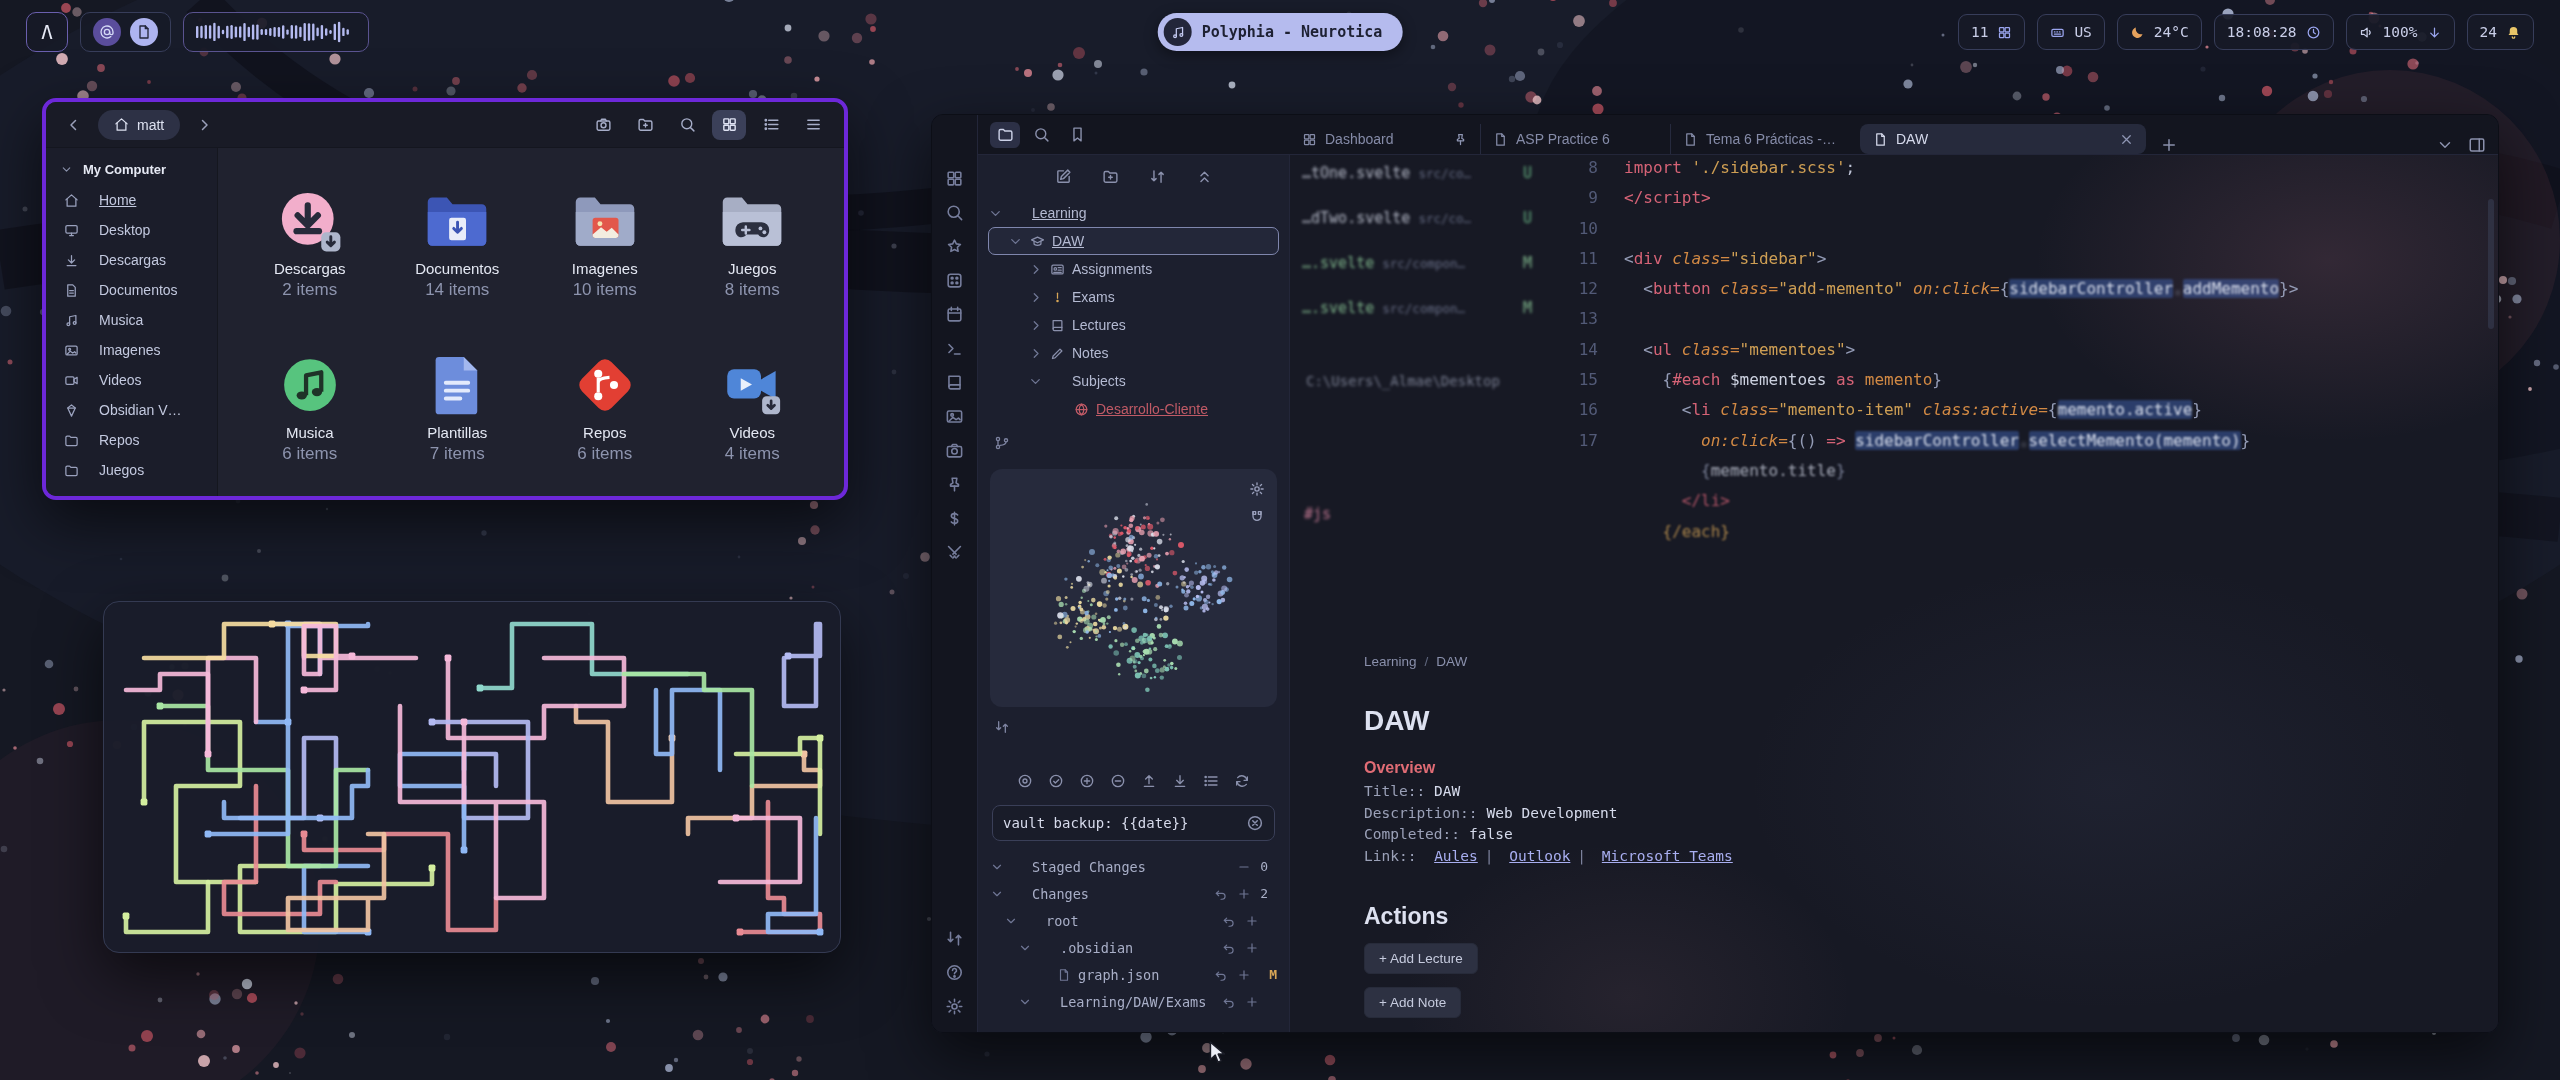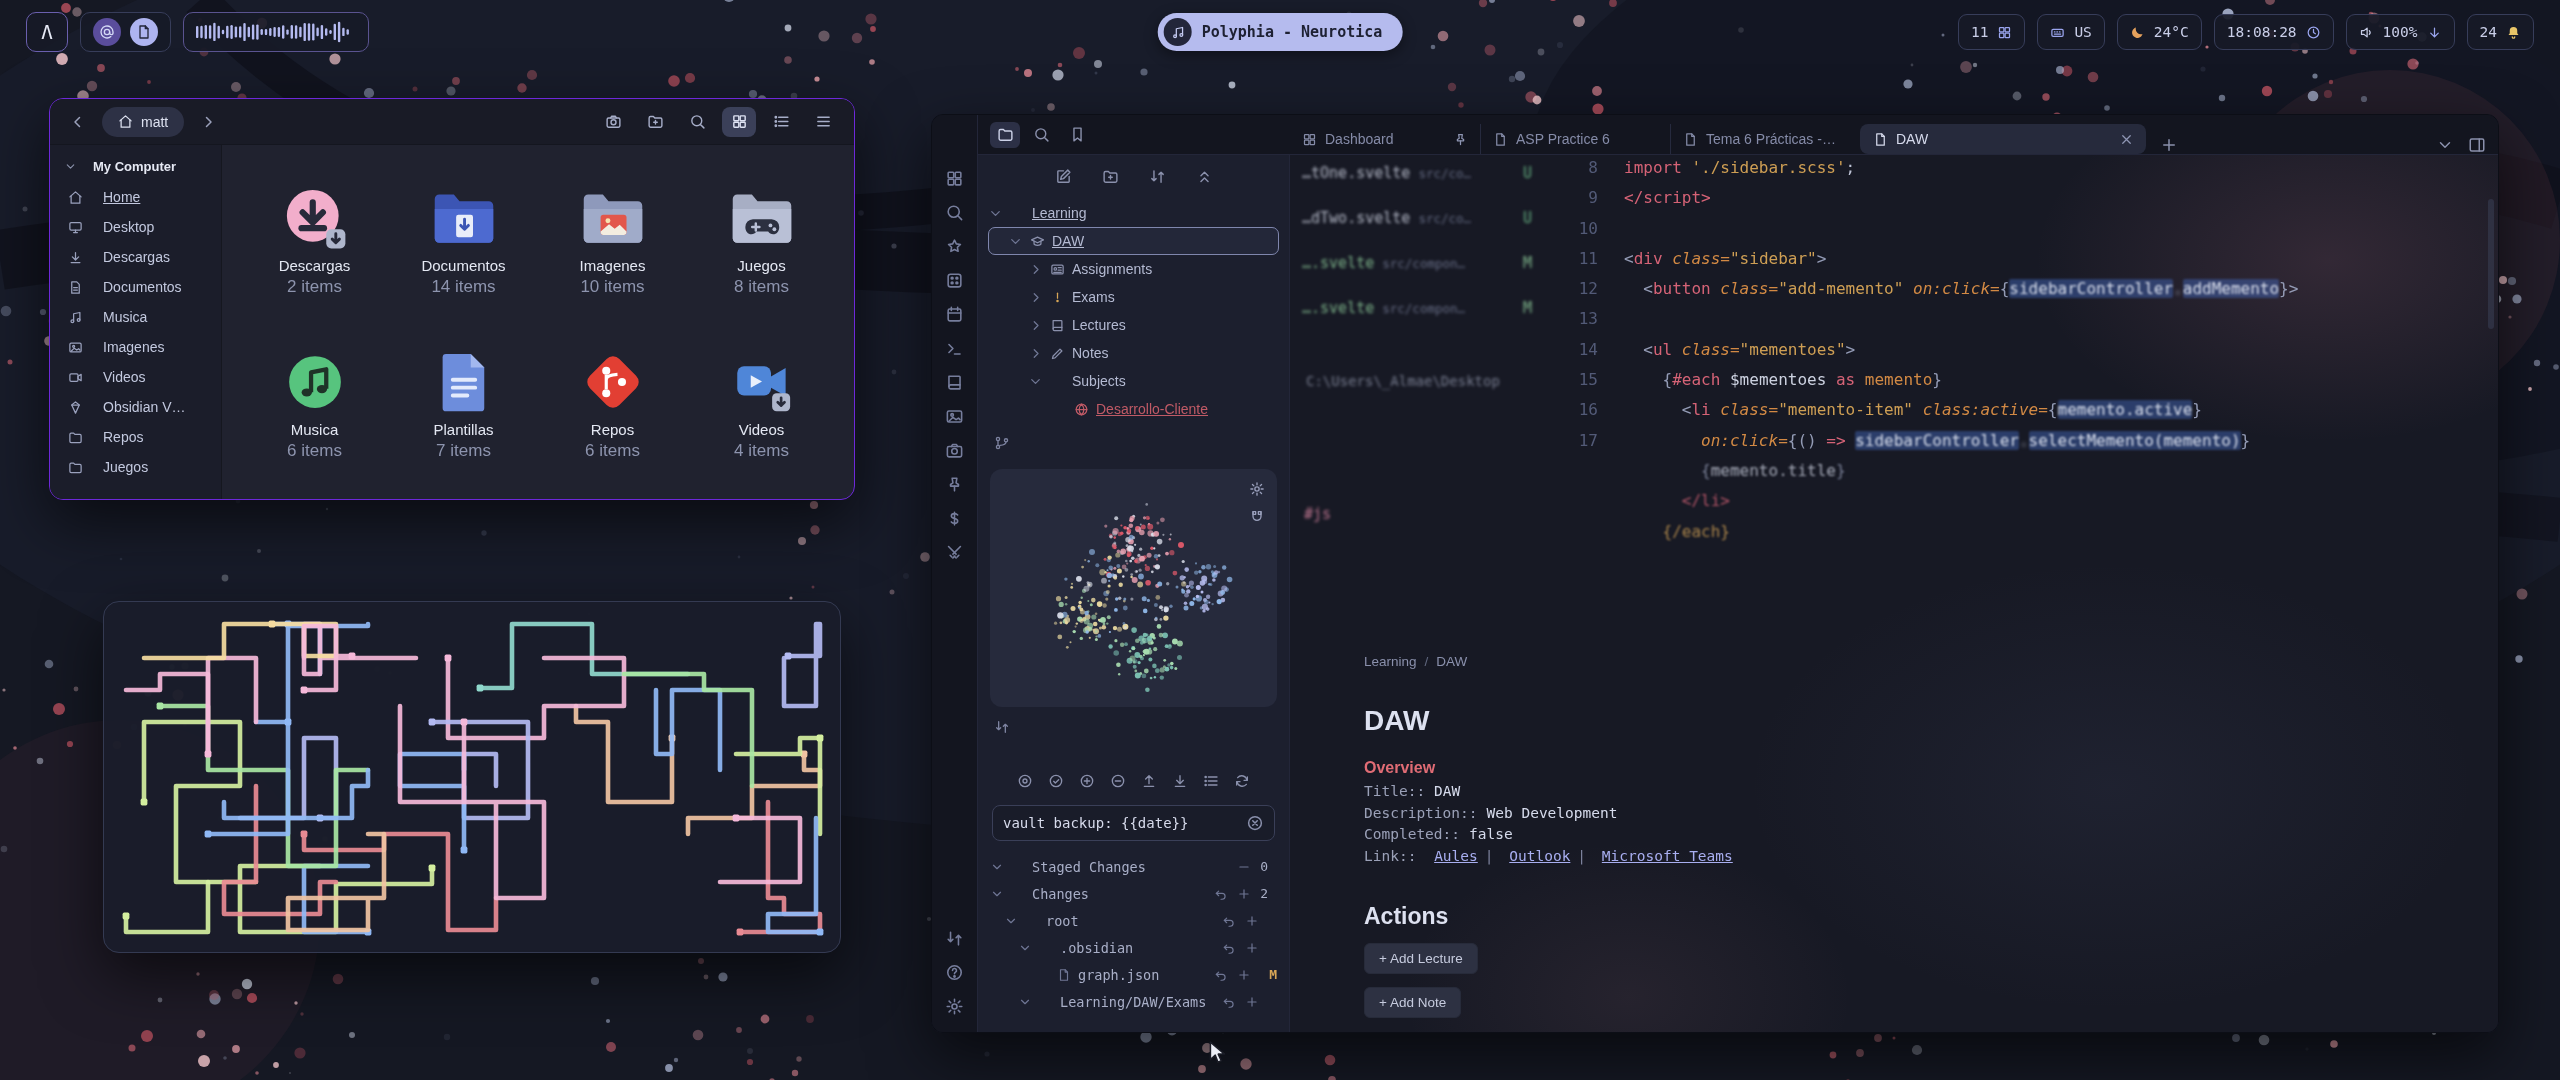--- a/index.html
+++ b/index.html
@@ -23,32 +23,32 @@
   .media-note .i{width:15px;height:15px}
   .mright{margin-left:auto}
   .accent{color:#9aa5ee}
   .c-moon{color:#e5a15c}
   .c-bell{color:#e8c568}
   .pill .t{white-space:nowrap}
   .pill .i.small{width:15px;height:15px}
 
   
   .win{position:absolute;border-radius:14px;box-shadow:0 22px 60px rgba(0,0,0,.6)}
-  .files{left:49px;top:98px;width:806px;height:402px;background:#20222f;overflow:hidden;border:1px solid #6d28d9}
+  .files{left:42px;top:98px;width:806px;height:402px;background:#20222f;overflow:hidden;border:4px solid #6d28d9}
   .files-titlebar{height:46px;display:flex;align-items:center;gap:10px;padding:0 14px;background:#191b26;border-bottom:1px solid #14161f;color:#aeb4cc}
   .nav-btn{width:28px;height:28px;border-radius:8px;display:flex;align-items:center;justify-content:center;color:#9aa0ba}
   .crumb{height:30px;background:#2d3145;border-radius:15px;display:flex;align-items:center;gap:8px;padding:0 16px;color:#dde1f0;font-size:14px}
   .crumb .i{width:15px;height:15px}
   .fm-icons{margin-left:auto;display:flex;gap:8px;align-items:center}
   .fm-btn{width:34px;height:30px;border-radius:8px;display:flex;align-items:center;justify-content:center;color:#a6adc8}
   .fm-btn.active{background:#3b4059;color:#dfe3f4}
   .fm-btn .i{width:17px;height:17px}
   .files-body{display:flex;height:354px}
   .fm-side{width:172px;background:#1b1d2a;padding:12px 8px 0 10px;font-size:14px;color:#c3c9df;border-right:1px solid #15171f}
-  .side-header{display:flex;align-items:center;gap:16px;font-size:13px;font-weight:bold;color:#e6e9f4;padding:2px 4px 8px}
+  .side-header{display:flex;align-items:center;gap:10px;font-size:13px;font-weight:bold;color:#e6e9f4;padding:2px 4px 8px}
   .side-header .i{width:13px;height:13px;color:#8b92ac}
   .side-item{height:30px;display:flex;align-items:center;gap:20px;padding:0 8px;border-radius:7px;white-space:nowrap}
   .side-item .i{width:15px;height:15px;color:#9aa1bd}
   .side-item.current .label{text-decoration:underline}
   .fm-grid{flex:1;display:grid;grid-template-columns:repeat(4,1fr);grid-auto-rows:164px;padding:12px 20px 0;column-gap:4px}
   .tile{display:flex;flex-direction:column;align-items:center;justify-content:center;gap:3px}
   .tile .ticon{width:72px;height:72px}
   .tile .ticon svg{width:100%;height:100%}
   .tile .name{font-size:15px;color:#e4e8f3}
   .tile .count{font-size:17px;color:#8d94ae}

